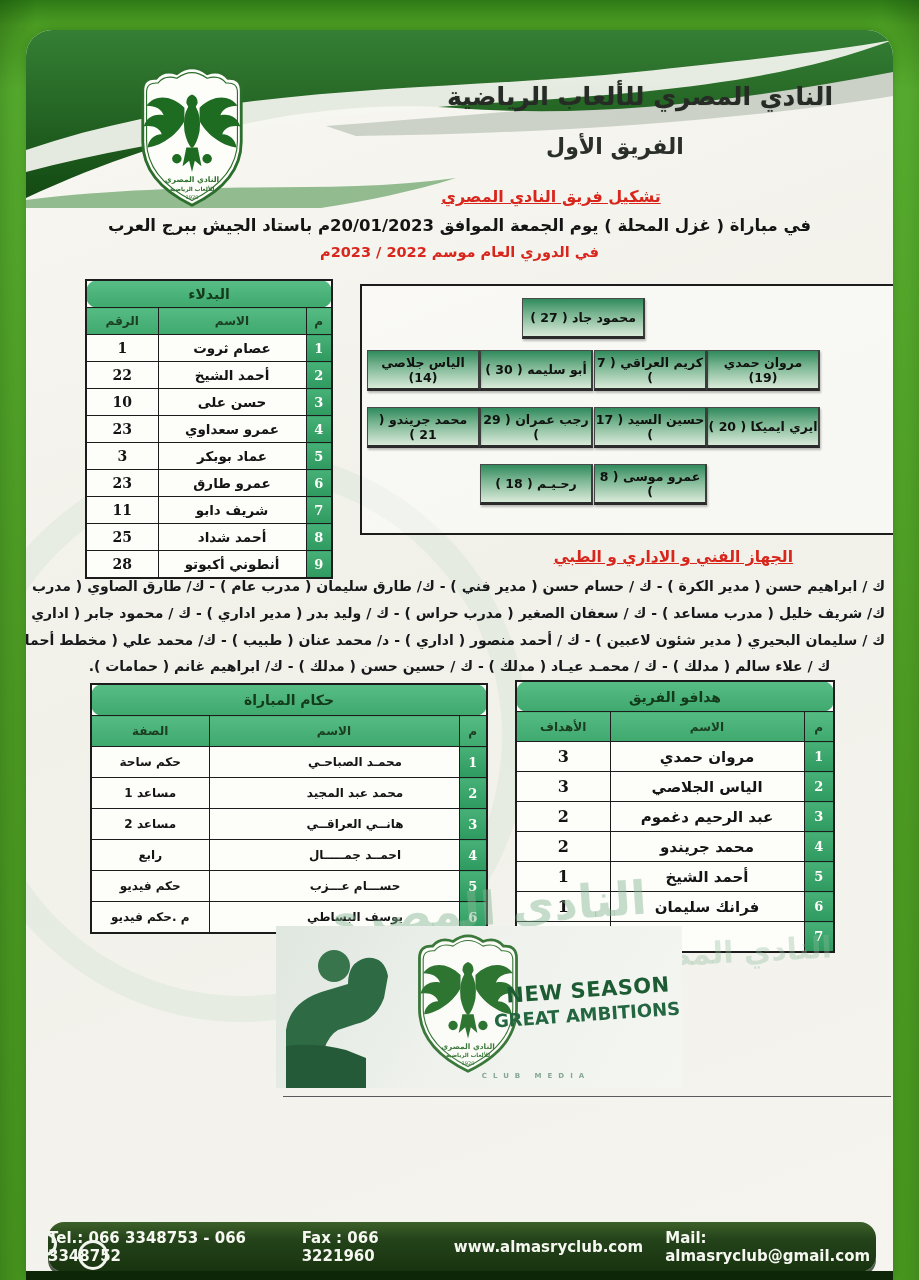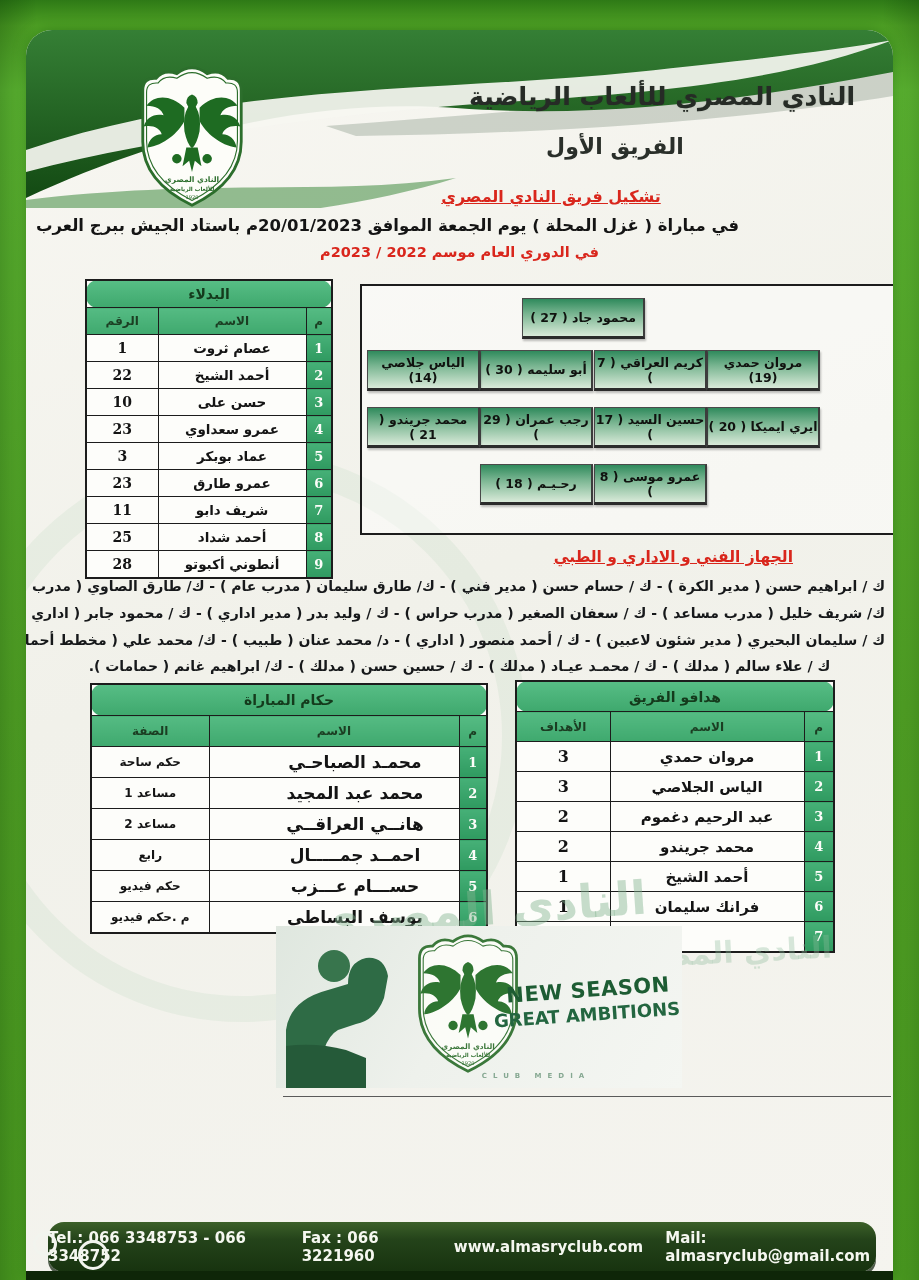--- a/index.html
+++ b/index.html
@@ -9,27 +9,27 @@
   .canvas:before{content:"";position:absolute;inset:0;
     background:linear-gradient(90deg,rgba(0,40,0,.25) 0%,rgba(0,0,0,0) 4%,rgba(0,0,0,0) 96%,rgba(0,40,0,.2) 100%);pointer-events:none;}
   .paper{position:absolute;left:26px;top:30px;width:867px;height:1250px;
     background:linear-gradient(160deg,#f8f7f2 0%,#f1f1ea 45%,#f5f4ef 100%);
     border-radius:26px 26px 0 0;overflow:hidden;box-shadow:0 0 14px rgba(0,60,0,.35);}
   .bottom-strip{position:absolute;left:26px;bottom:0;width:867px;height:9px;background:#0e2608;z-index:9;}
 
   
   .swoosh{position:absolute;left:0;top:0;width:867px;height:178px;}
   .crest{position:absolute;left:95px;top:36px;width:142px;height:142px;z-index:3;}
-  .title-club{position:absolute;right:38px;top:52px;width:430px;text-align:right;direction:rtl;
+  .title-club{position:absolute;right:38px;top:52px;width:430px;text-align:center;direction:rtl;
     font-size:25px;font-weight:bold;color:#262b26;letter-spacing:.5px;text-shadow:0 0 1px rgba(40,60,40,.4);}
   .title-team{position:absolute;right:168px;top:104px;width:220px;text-align:center;direction:rtl;
     font-size:22px;font-weight:bold;color:#2a2f2a;}
   .intro-lineup{position:absolute;left:360px;top:157px;width:330px;text-align:center;direction:rtl;
     font-size:16px;font-weight:bold;color:#d9261c;text-decoration:underline;}
-  .intro-match{position:absolute;left:10px;top:186px;width:847px;text-align:left;direction:rtl;
+  .intro-match{position:absolute;left:10px;top:186px;width:847px;text-align:center;direction:rtl;
     font-size:16.5px;font-weight:bold;color:#141414;}
   .intro-season{position:absolute;left:10px;top:214px;width:847px;text-align:center;direction:rtl;
     font-size:14.5px;font-weight:bold;color:#d9261c;}
 
   
   table.tbl{border-collapse:collapse;table-layout:fixed;direction:rtl;background:#fdfdfa;
     border:2px solid #1c1c1c;}
   table.tbl td{border:1px solid #1c1c1c;overflow:hidden;white-space:nowrap;}
   .h-band{background:linear-gradient(180deg,#57bd85,#3fa96e);color:#143a1c;font-weight:bold;
     text-align:center;font-size:14px;border-radius:12px;}
@@ -56,21 +56,21 @@
 
   
   .staff-title{position:absolute;right:100px;top:518px;direction:rtl;font-size:15.5px;font-weight:bold;
     color:#d9261c;text-decoration:underline;}
   .staff-line{position:absolute;left:8px;width:851px;text-align:center;direction:rtl;
     font-size:14px;font-weight:bold;color:#16181a;white-space:nowrap;}
 
   
   .ref-wrap{position:absolute;left:64px;top:653px;}
   .ref-wrap td{height:28px;}
-  .ref-wrap .name-cell{font-size:17px;letter-spacing:.5px;padding-left:43px;}
+  .ref-wrap .name-cell{font-size:12px;letter-spacing:.5px;padding-left:43px;}
   .ref-wrap .num-cell{font-size:12px;font-family:"DejaVu Sans",sans-serif;margin-top:48px;}
 
   
   .sc-wrap{position:absolute;left:489px;top:650px;}
   .sc-wrap td{height:27px;}
   .sc-wrap .name-cell{font-size:15px;}
   .sc-wrap .num-cell{font-size:16px;}
 
   
   .wm1{position:absolute;left:290px;top:852px;direction:rtl;font-size:46px;font-weight:bold;

